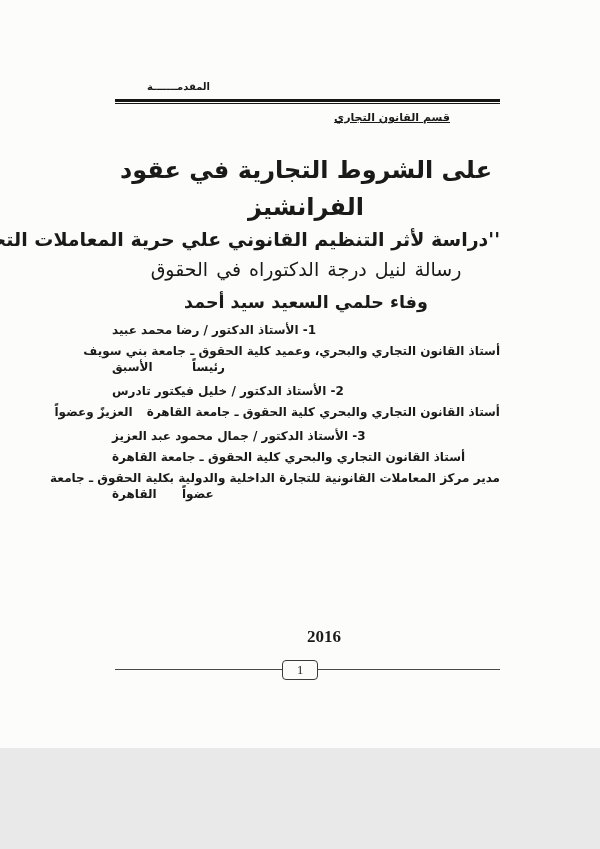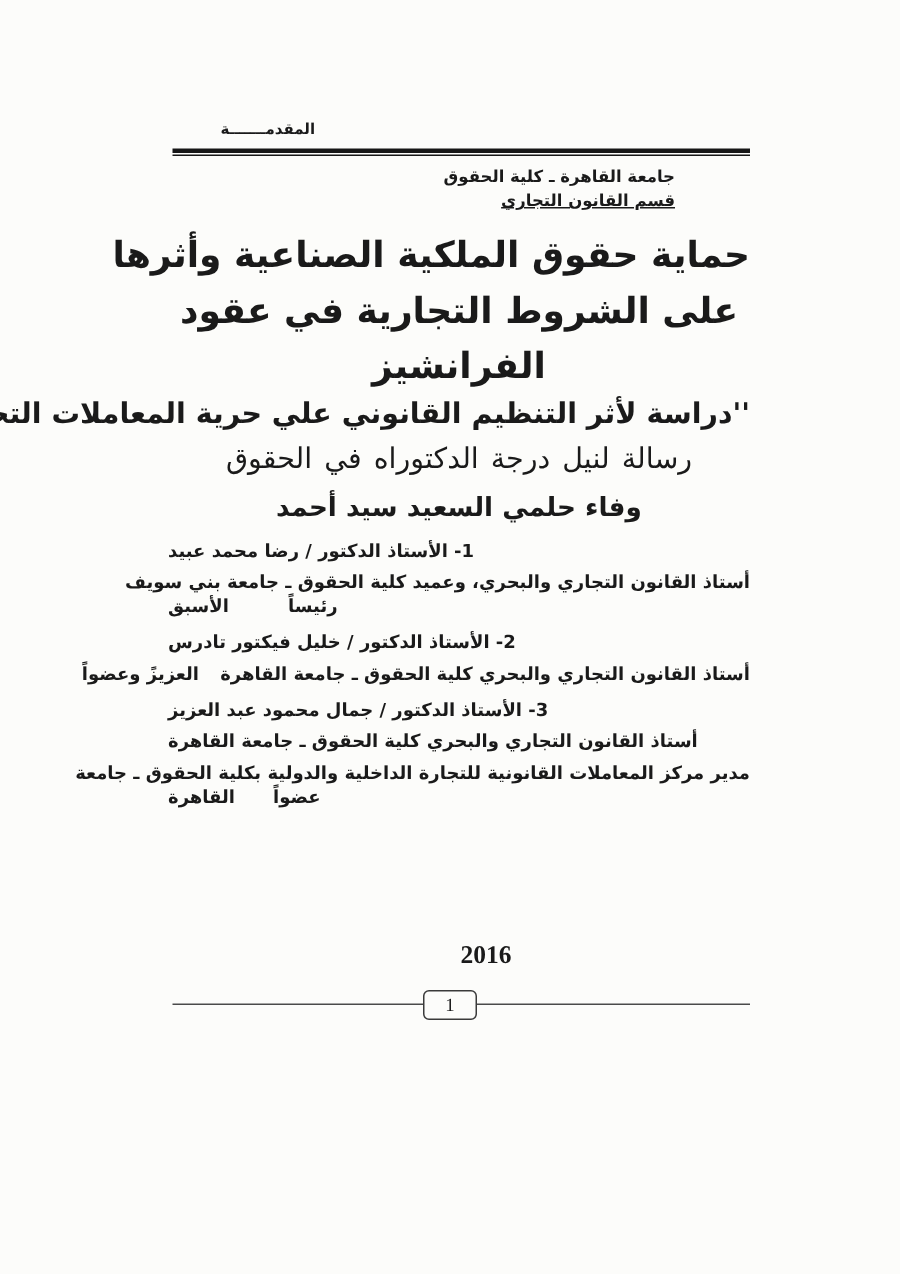--- a/index.html
+++ b/index.html
@@ -1,18 +1,18 @@
 <!DOCTYPE html>
 <html lang="ar"><head>
 <meta charset="utf-8">
 <style>
   html,body{margin:0;padding:0;background:#e9e9e9;}
   .page{
     position:relative;
-    width:600px;height:849px;
+    width:600px;height:748px;
     margin:0 auto;
     background:#fcfcfa;
     color:#1a1a1a;
     font-family:"DejaVu Sans",sans-serif;
     overflow:hidden;
   }
   .nowrap{white-space:nowrap;}
   
   .running-head{
     position:absolute;top:81px;left:147px;
@@ -84,26 +84,24 @@
 </style>
 </head>
 <body>
 
 <div class="page">
 
   <div class="running-head nowrap">المقدمـــــــة</div>
   <div class="header-rule"></div>
 
   <div class="inst-block">
-    <div class="nowrap">جامعة القاهرة ـ كلية الحقوق</div>
     <div class="dept nowrap">قسم القانون التجاري</div>
   </div>
 
   <div class="column">
-    <div class="title-line nowrap">حماية حقوق الملكية الصناعية وأثرها</div>
     <div class="title-line nowrap">على الشروط التجارية في عقود</div>
     <div class="title-line nowrap">الفرانشيز</div>
 
     <div class="subtitle nowrap">''دراسة لأثر التنظيم القانوني علي حرية المعاملات التجارية''</div>
     <div class="degree-line nowrap">رسالة لنيل درجة الدكتوراه في الحقوق</div>
     <div class="author-name nowrap">وفاء حلمي السعيد سيد أحمد</div>
 
     <div class="committee">
 
       <div>

